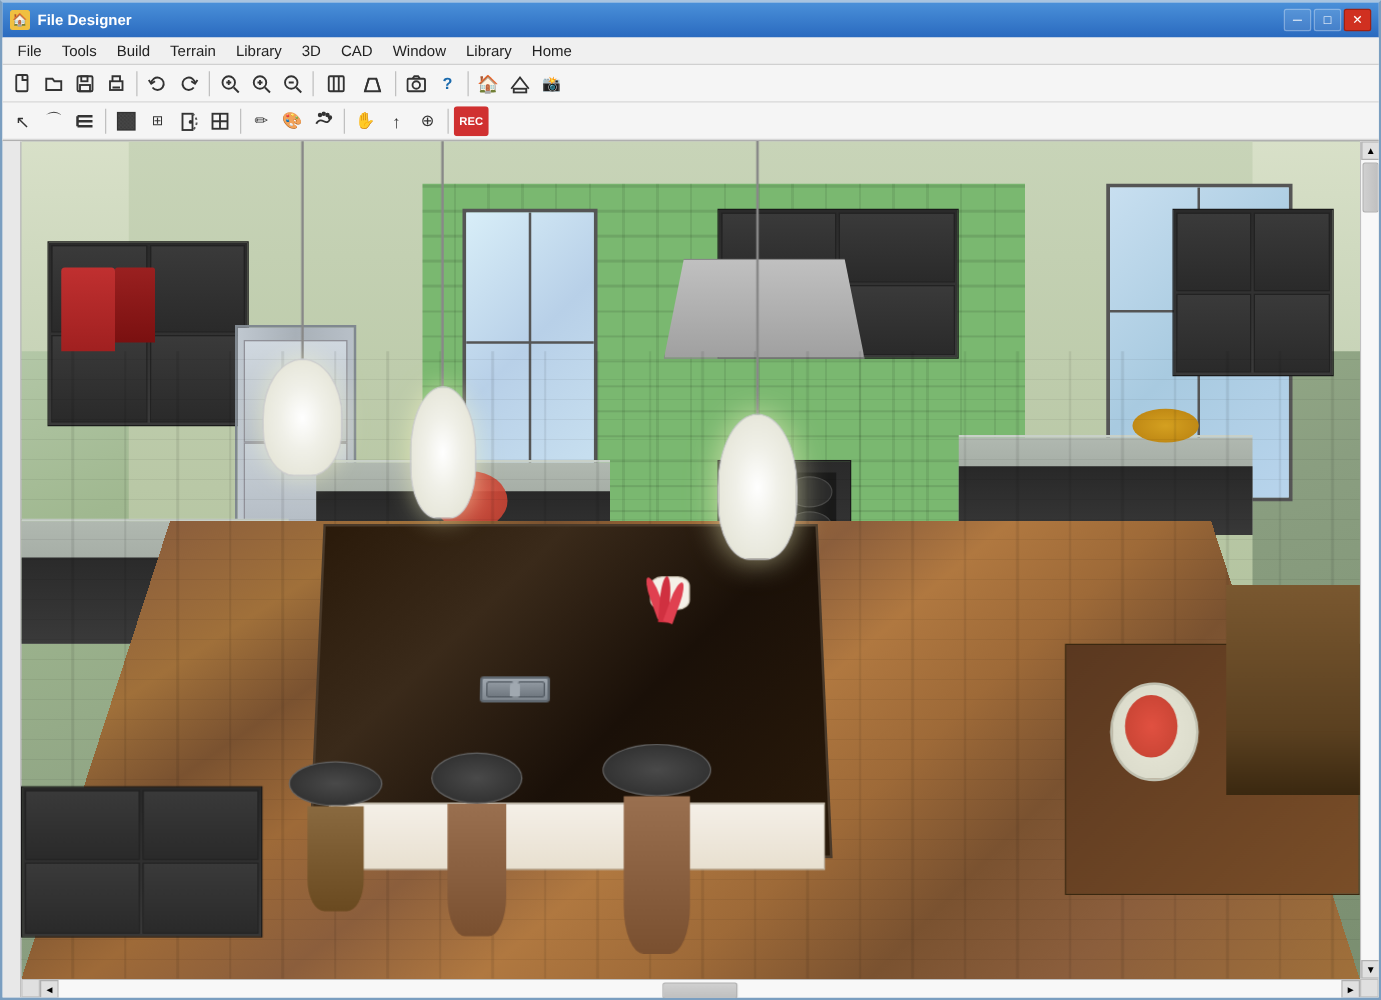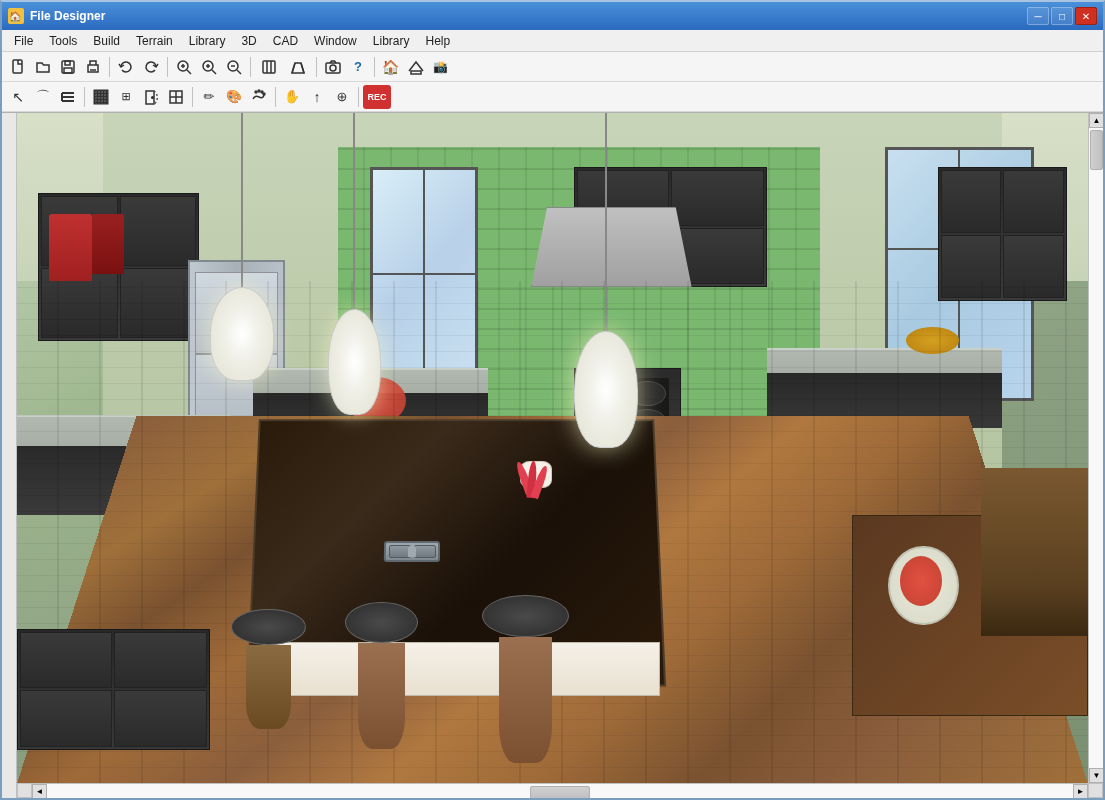--- a/index.html
+++ b/index.html
@@ -685,21 +685,21 @@
   <div class="menu-bar">
     <div class="menu-item">File</div>
     <div class="menu-item">Tools</div>
     <div class="menu-item">Build</div>
     <div class="menu-item">Terrain</div>
     <div class="menu-item">Library</div>
     <div class="menu-item">3D</div>
     <div class="menu-item">CAD</div>
     <div class="menu-item">Window</div>
     <div class="menu-item">Library</div>
-    <div class="menu-item">Help</div>
+    <div class="menu-item">Home</div>
   </div>
 
   <div class="toolbar-container">
 
     <div class="toolbar">
       <button class="tb-btn" title="New">
         <svg viewBox="0 0 16 16" fill="none" stroke="#333" stroke-width="1.5">
             <rect x="3" y="1" width="9" height="13" rx="1"></rect>
             <polyline points="8,1 8,5 12,5"></polyline>
           </svg>

